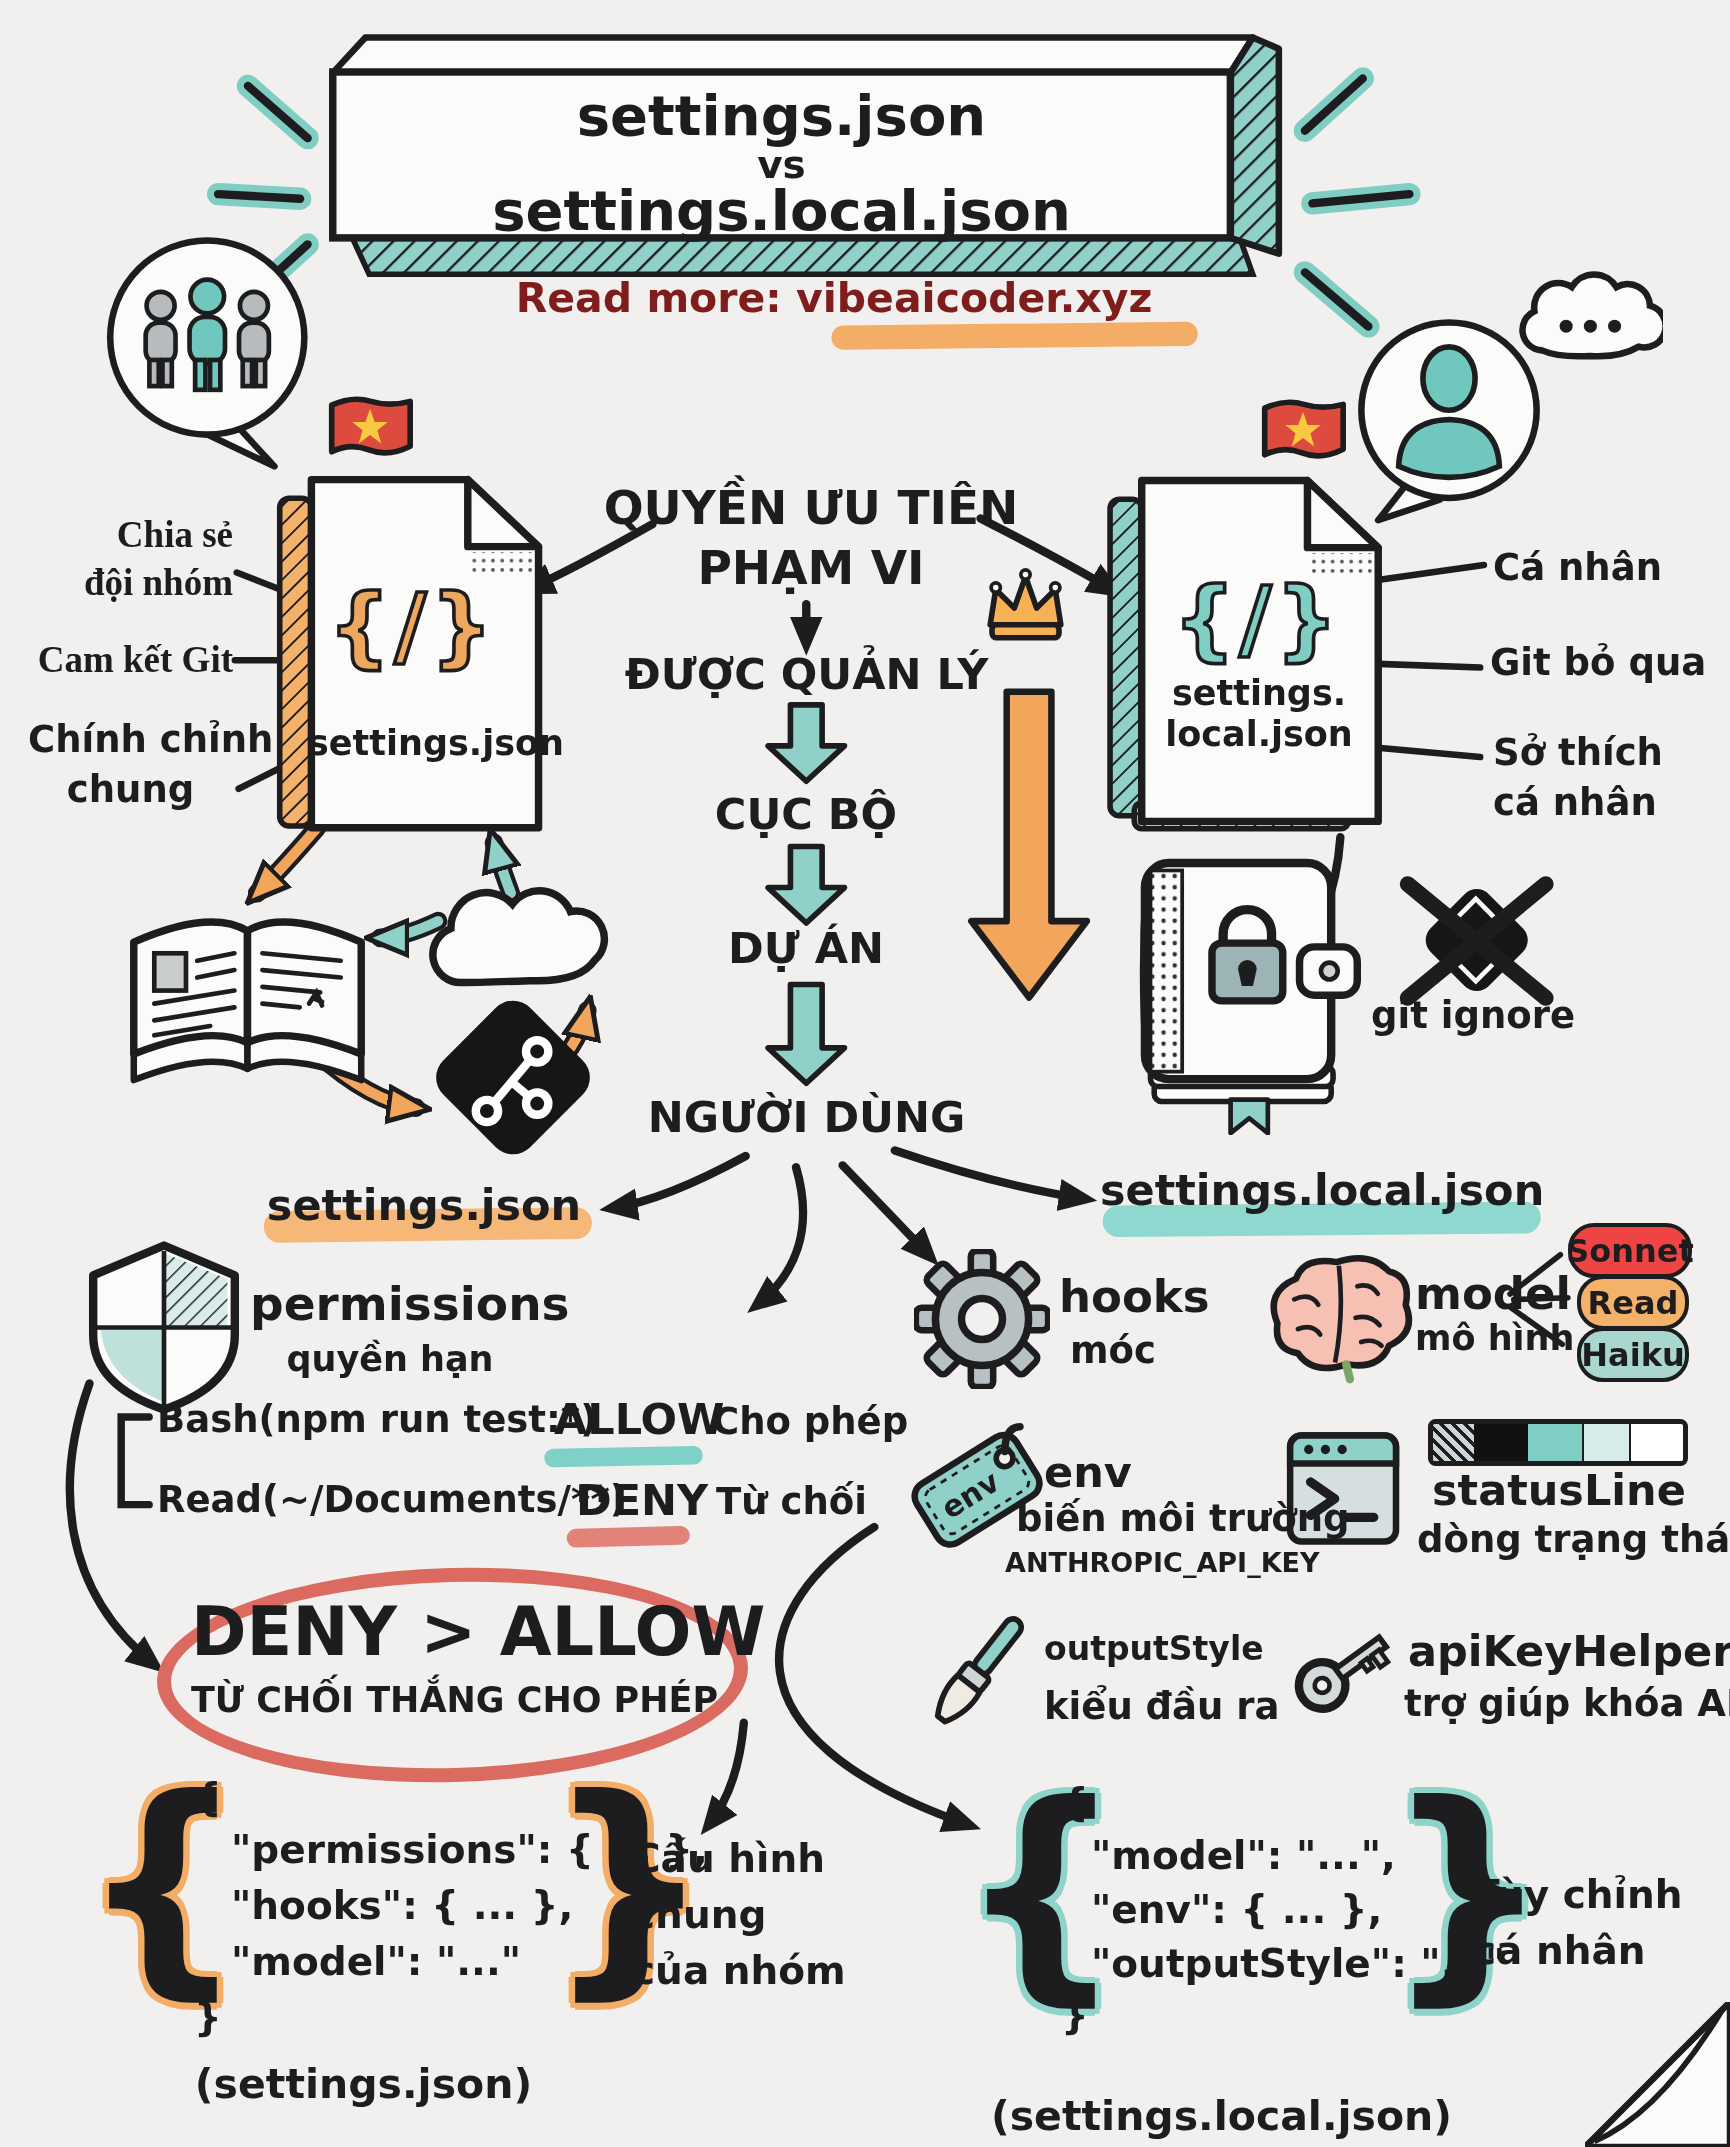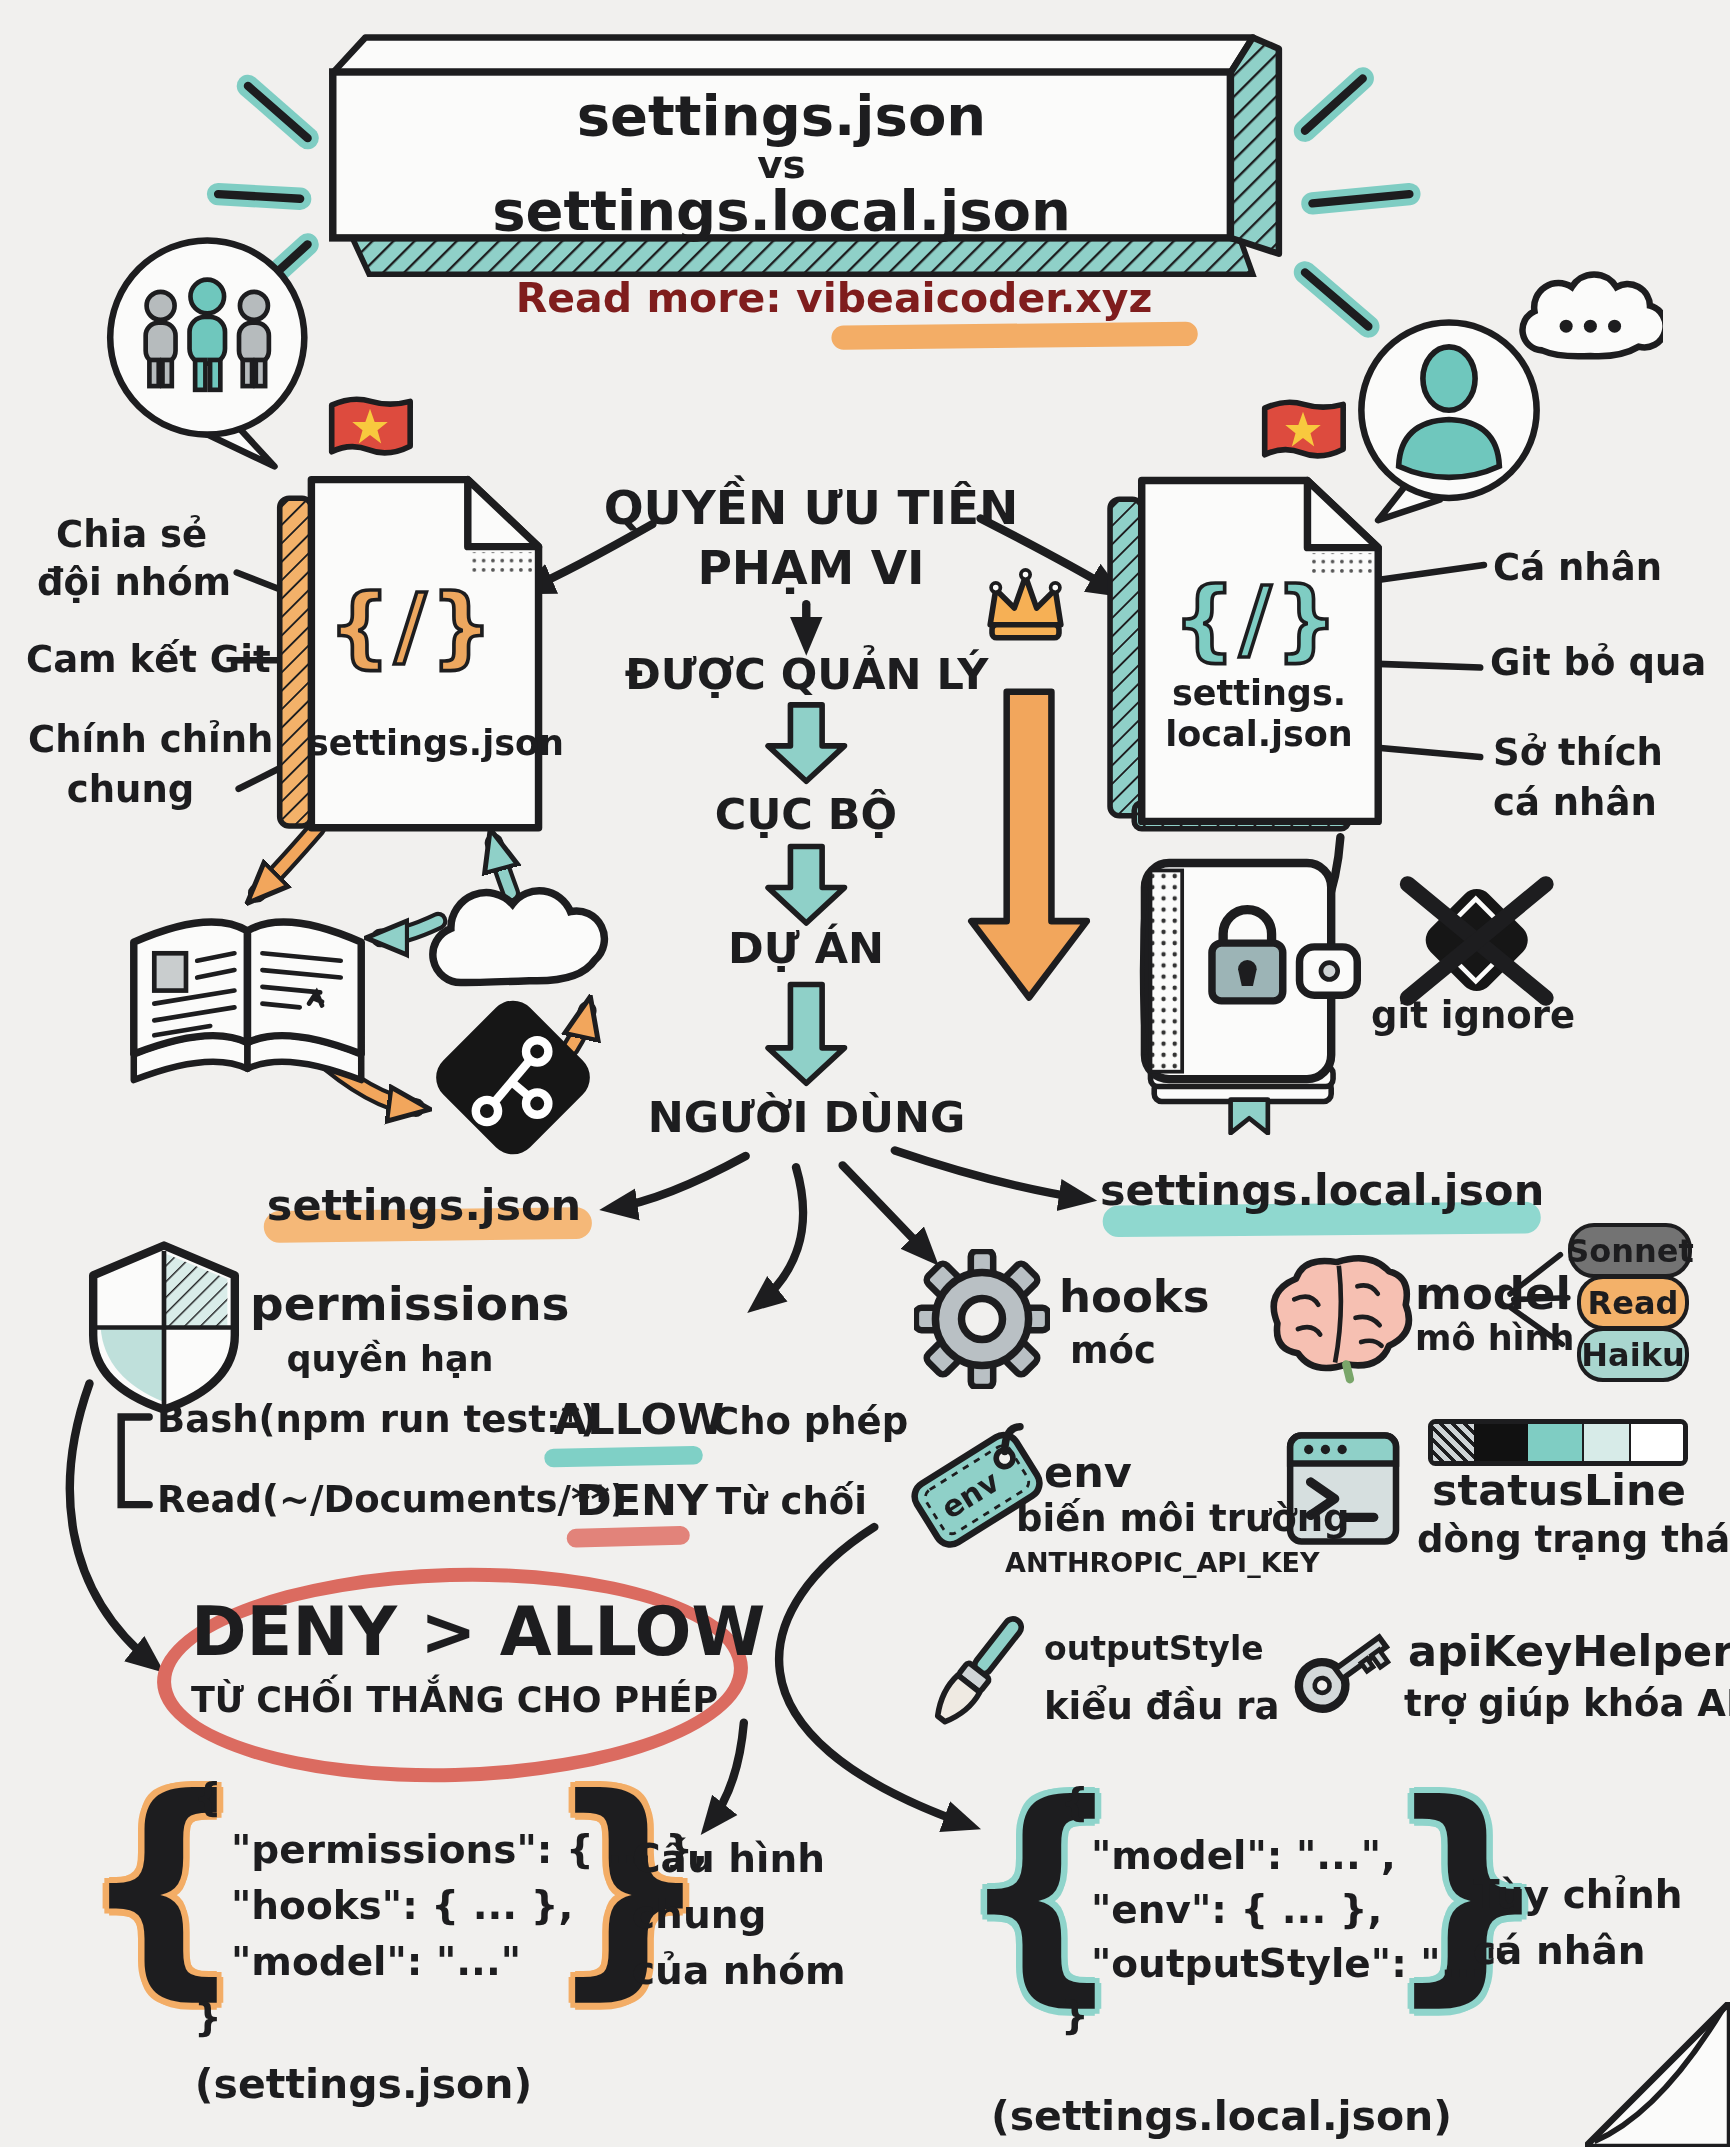--- a/index.html
+++ b/index.html
@@ -1,21 +1,21 @@
 <!DOCTYPE html>
 <html style="font-size:15px"><head>
 <meta charset="utf-8">
 <style>
   html,body{margin:0;padding:0;background:#e9e8e6;}
   #canvas{position:relative;width:1730px;height:2148px;background:#f1f0ee;overflow:hidden;
           font-family:"DejaVu Sans",sans-serif;color:#1d1d1f;}
   .abs{position:absolute;}
   .t{position:absolute;font-weight:700;color:#1d1d1f;white-space:nowrap;line-height:1.08;}
   .ctr{text-align:center;}
-  .rt{}
+  .rt{text-align:right;font-family:Liberation Serif, serif;}
   .glyph{-webkit-text-stroke:3.7px #1d1d1f;font-weight:700;letter-spacing:3.7px;}
   .brace{position:absolute;font-weight:700;font-size:233px;line-height:1.2;color:#1d1d1f;}
   .brace.or{text-shadow:6.5px 0 0 #f3ad66,-6.5px 0 0 #f3ad66,0 6.5px 0 #f3ad66,0 -6.5px 0 #f3ad66,4.7px 4.7px 0 #f3ad66,-4.7px -4.7px 0 #f3ad66,4.7px -4.7px 0 #f3ad66,-4.7px 4.7px 0 #f3ad66;}
   .brace.te{text-shadow:6.5px 0 0 #8fd4cb,-6.5px 0 0 #8fd4cb,0 6.5px 0 #8fd4cb,0 -6.5px 0 #8fd4cb,4.7px 4.7px 0 #8fd4cb,-4.7px -4.7px 0 #8fd4cb,4.7px -4.7px 0 #8fd4cb,-4.7px 4.7px 0 #8fd4cb;}
   .pill{position:absolute;border:4.7px solid #1d1d1f;border-radius:26px;font-weight:700;
         display:flex;align-items:center;justify-content:center;}
   .oval{position:absolute;border:14px solid #db6b60;border-radius:50%;transform:rotate(-1.5deg);}
   .statusbar{position:absolute;border:5.6px solid #1d1d1f;border-radius:7.5px;background:#fff;
              display:flex;overflow:hidden;}
   .statusbar .sg{height:100%;}
@@ -397,21 +397,21 @@
   <div class="t ctr" style="left:1100px;top:1167px;width:438px;font-size:43px;z-index:2">settings.local.json</div>
 
   <div class="t ctr" style="left:250px;top:1279px;width:280px;font-size:47px;z-index:2">permissions</div>
   <div class="t ctr" style="left:250px;top:1341px;width:280px;font-size:35px;z-index:2">quyền hạn</div>
 
   <div class="t" style="left:1059px;top:1273px;font-size:45px;z-index:2">hooks</div>
   <div class="t" style="left:1070px;top:1331px;font-size:37px;z-index:2">móc</div>
 
   <div class="t" style="left:1415px;top:1270px;font-size:45px;z-index:2">model</div>
   <div class="t" style="left:1415px;top:1320px;font-size:35px;z-index:2">mô hình</div>
-  <div class="pill" style="left:1568px;top:1223px;width:116px;height:47px;background:#737373;font-size:32px;z-index:2">
+  <div class="pill" style="left:1568px;top:1223px;width:116px;height:47px;background:#ef4444;font-size:32px;z-index:2">
       <span>Sonnet</span>
     </div>
   <div class="pill" style="left:1577px;top:1275px;width:104px;height:47px;background:#f3b169;font-size:32px;z-index:2">
       <span>Read</span>
     </div>
   <div class="pill" style="left:1577px;top:1327px;width:104px;height:47px;background:#a9d6cf;font-size:32px;z-index:2">
       <span>Haiku</span>
     </div>
 
   <div class="t" style="left:157px;top:1400px;font-size:37px;z-index:2">Bash(npm run test:*)</div>

